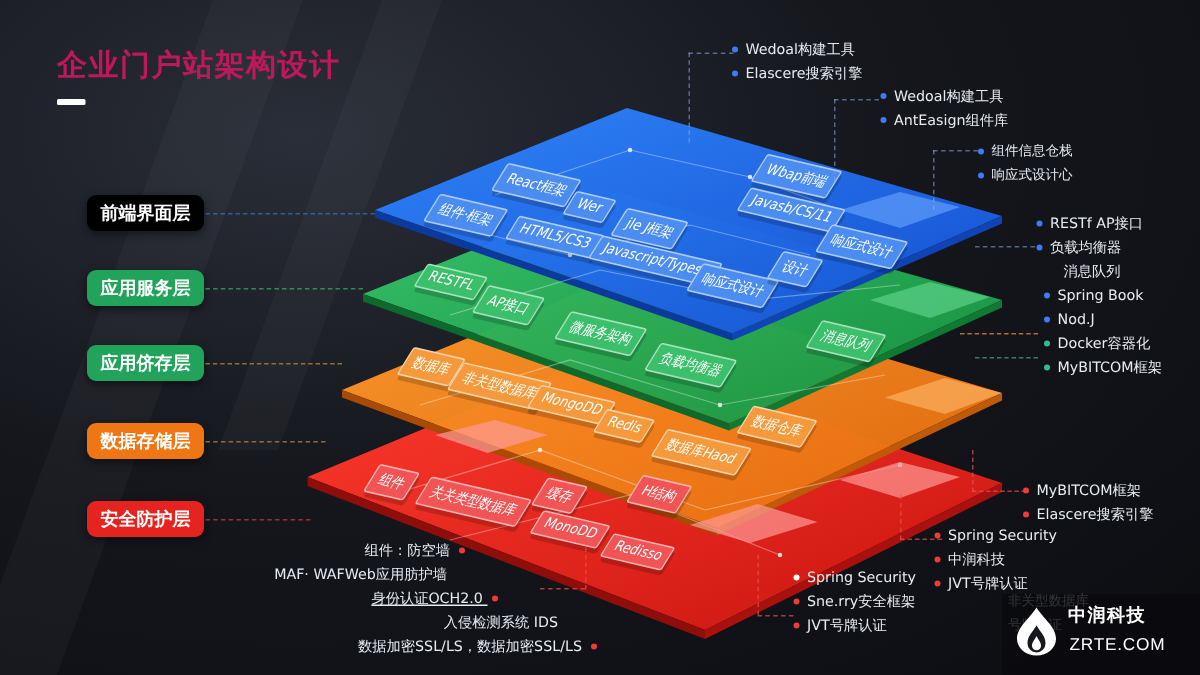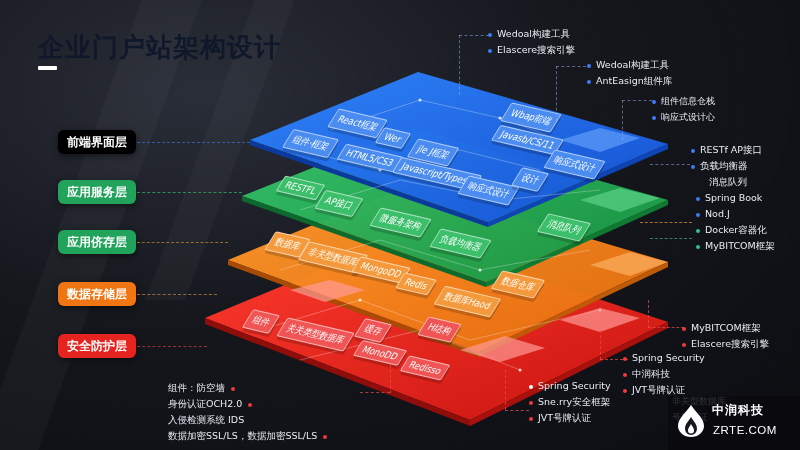--- a/index.html
+++ b/index.html
@@ -2,21 +2,21 @@
 <html><head>
 <meta charset="utf-8">
 <style>
   html, body { margin:0; padding:0; }
   body {
     width:800px; height:450px; overflow:hidden; position:relative;
     background: radial-gradient(ellipse at 25% 20%, #2a2e38 0%, #15171d 45%, #0c0d11 100%);
     font-family: "DejaVu Sans", sans-serif; color:#fff;
   }
   .bg-beam { position:absolute; background:rgba(255,255,255,0.03); transform:skewX(-20deg); }
-  .title { position:absolute; left:38px; top:30px; font-size:26px; font-weight:bold; letter-spacing:1px; color:#0f172a; }
+  .title { position:absolute; left:38px; top:30px; font-size:20px; font-weight:bold; letter-spacing:1px; color:#be185d; }
   .title-bar { position:absolute; left:38px; top:66px; width:19px; height:4px; background:#fff; border-radius:1px; }
 
   .pill {
     position:absolute; left:58px; width:78px; height:24px; border-radius:6px;
     font-size:12px; font-weight:bold; text-align:center; line-height:24px; color:#fff;
     box-shadow:0 2px 6px rgba(0,0,0,0.5);
   }
   .pill-line { position:absolute; left:137px; height:0; border-top:1px dashed; opacity:0.7; }
 
   .stage { position:absolute; left:0; top:0; width:800px; height:450px; }
@@ -219,23 +219,24 @@
 </div>
 <div class="ann" style="left:529px;top:378px;">
   <div><span class="dot" style="background:#ffffff"></span><span>Spring Security</span></div>
   <div><span class="dot" style="background:#f03a36"></span><span>Sne.rry安全框架</span></div>
   <div><span class="dot" style="background:#f03a36"></span><span>JVT号牌认证</span></div>
 </div>
 <div class="ann" style="left:672px;top:393px;opacity:0.7;font-size:9px;">
   <div><span>非关型数据库</span></div>
   <div><span>号牌认证</span></div>
 </div>
-<div class="ann" style="left:178px;top:360px;text-align:left;width:190px;left:168px;margin-top:20px;">
+<div class="ann" style="left:178px;top:360px;text-align:right;width:190px;left:168px;">
   <div style="padding-right:48px;"><span>组件：防空墙</span> <span class="dot" style="background:#f03a36;margin:0 0 0 3px;"></span></div>
-  <div style="padding-right:26px;"><span>身份认证OCH2.0</span> <span class="dot" style="background:#f03a36;margin:0 0 0 3px;"></span></div>
+  <div style="padding-right:60px;margin-left:-30px;"><span>MAF· WAFWeb应用肪护墙</span></div>
+  <div style="padding-right:26px;text-decoration:underline;"><span>身份认证OCH2.0</span> <span class="dot" style="background:#f03a36;margin:0 0 0 3px;"></span></div>
   <div style="margin-right:-14px;"><span>入侵检测系统 IDS</span></div>
   <div style="margin-right:-40px;"><span>数据加密SSL/LS，数据加密SSL/LS</span> <span class="dot" style="background:#f03a36;margin:0 0 0 3px;"></span></div>
 </div>
 
 <div class="logo"></div>
 <svg class="logo-icon" viewBox="0 0 30 34">
   <path d="M15 1 C20 9 28 14 28 22 A13 11 0 0 1 2 22 C2 14 10 9 15 1 Z" fill="#ffffff"></path>
   <path d="M15 13 C18 18 21 20 21 25 A6 6 0 0 1 9 25 C9 20 12 18 15 13 Z" fill="#16181d"></path>
   <path d="M15 20 C16.5 23 18 24 18 26.5 A3 3 0 0 1 12 26.5 C12 24 13.5 23 15 20 Z" fill="#ffffff"></path>
 </svg>

